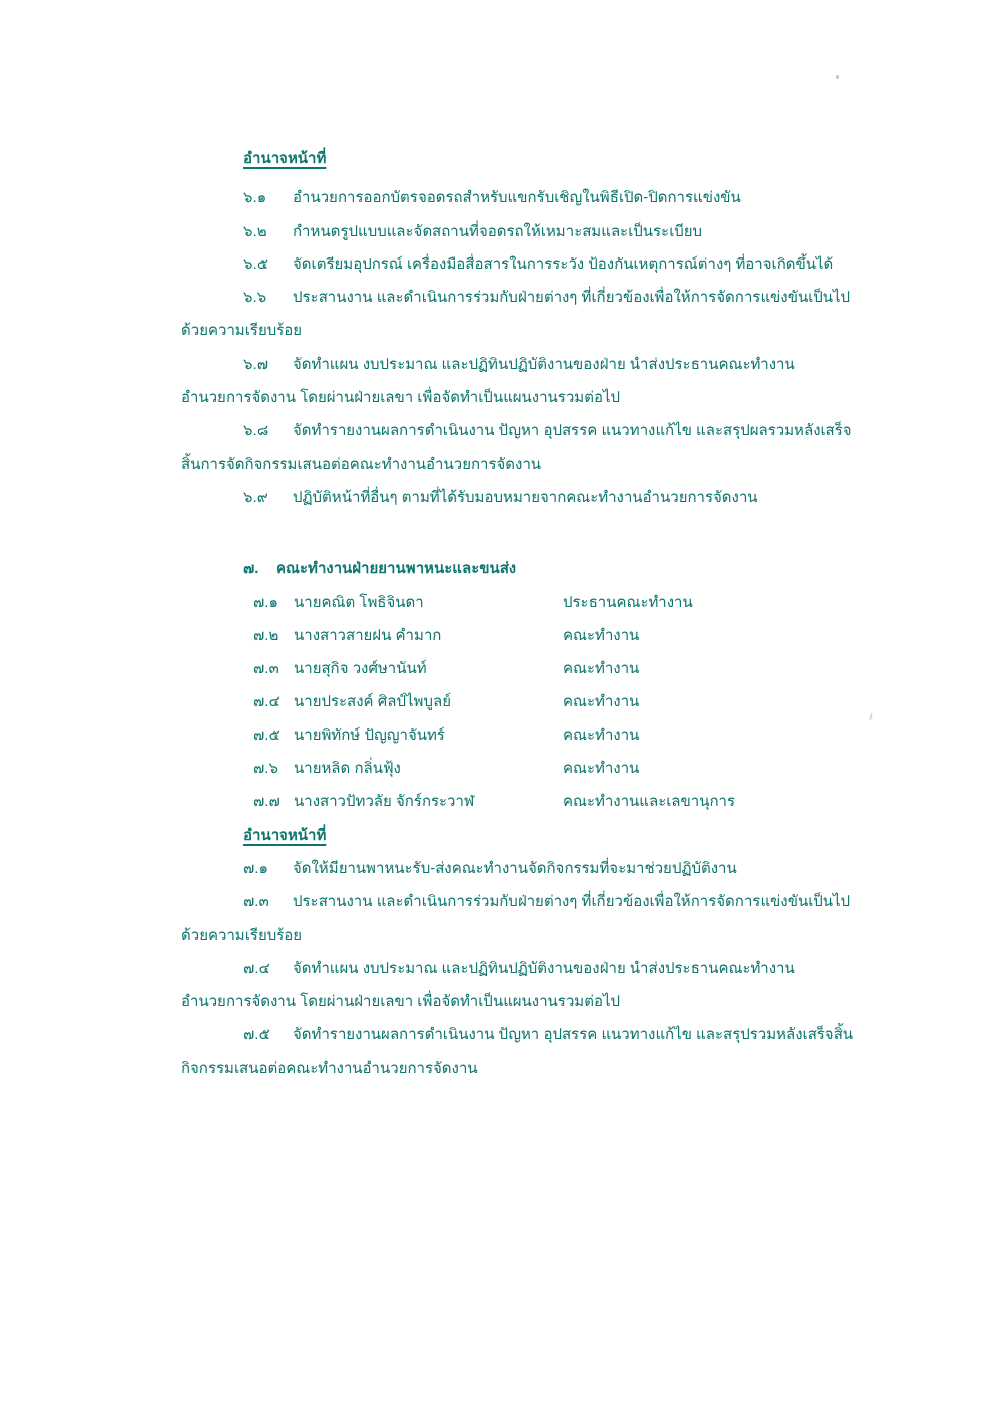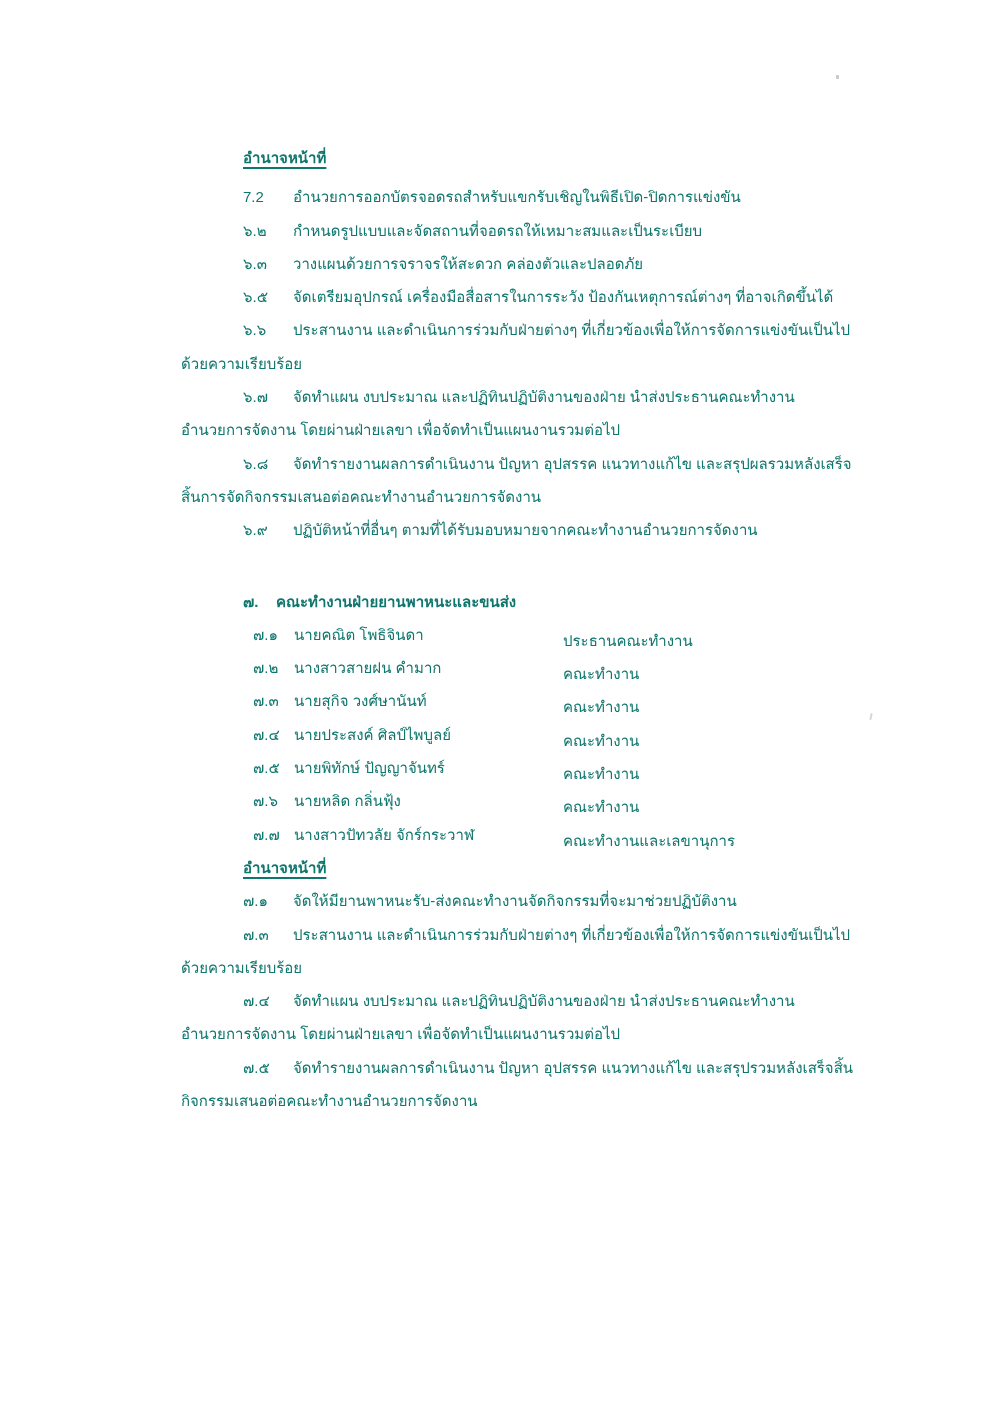--- a/index.html
+++ b/index.html
@@ -28,46 +28,43 @@
     text-decoration-thickness: 1.5px;
     text-underline-offset: 4px;
   }
   .s6-heading { margin-bottom: 6px; }
   .item .line.first { padding-left: 62px; }
   .item .num { display: inline-block; width: 50px; }
   .sec7-title { margin-top: 38px; font-weight: 700; padding-left: 62px; }
   .sec7-title .num7 { display: inline-block; width: 33px; }
   .member { position: relative; padding-left: 72px; }
   .member .num { display: inline-block; width: 41px; }
-  .member .role { position: absolute; left: 382px; top: 8px; font-family: Liberation Mono, monospace; }
+  .member .role { position: absolute; left: 382px; top: 0; }
   .speck { position: absolute; background: #9a9a9a; }
   .speck1 { left: 836px; top: 75px; width: 3px; height: 4px; opacity: .55; border-radius: 1px; }
   .speck2 { left: 870px; top: 713px; width: 2px; height: 7px; opacity: .4; border-radius: 1px; transform: rotate(12deg); }
 </style>
 </head>
 <body>
 
 <div class="page">
   <div class="content">
 
     <div class="heading s6-heading">อำนาจหน้าที่</div>
 
     <div>
 
         <div class="item">
-          <div class="line first"><span class="num">7.2</span><span class="txt">อำนวยการออกบัตรจอดรถสำหรับแขกรับเชิญในพิธีเปิด-ปิดการแข่งขัน</span></div>
+          <div class="line first"><span class="num">๖.๑</span><span class="txt">อำนวยการออกบัตรจอดรถสำหรับแขกรับเชิญในพิธีเปิด-ปิดการแข่งขัน</span></div>
         </div>
 
         <div class="item">
           <div class="line first"><span class="num">๖.๒</span><span class="txt">กำหนดรูปแบบและจัดสถานที่จอดรถให้เหมาะสมและเป็นระเบียบ</span></div>
         </div>
 
-        <div class="item">
-          <div class="line first"><span class="num">๖.๓</span><span class="txt">วางแผนด้วยการจราจรให้สะดวก คล่องตัวและปลอดภัย</span></div>
-        </div>
 
 
         <div class="item">
           <div class="line first"><span class="num">๖.๕</span><span class="txt">จัดเตรียมอุปกรณ์ เครื่องมือสื่อสารในการระวัง ป้องกันเหตุการณ์ต่างๆ ที่อาจเกิดขึ้นได้</span></div>
         </div>
 
         <div class="item">
           <div class="line first"><span class="num">๖.๖</span><span class="txt">ประสานงาน และดำเนินการร่วมกับฝ่ายต่างๆ ที่เกี่ยวข้องเพื่อให้การจัดการแข่งขันเป็นไป</span></div>
         <div class="cont-line">ด้วยความเรียบร้อย</div>
         </div>

